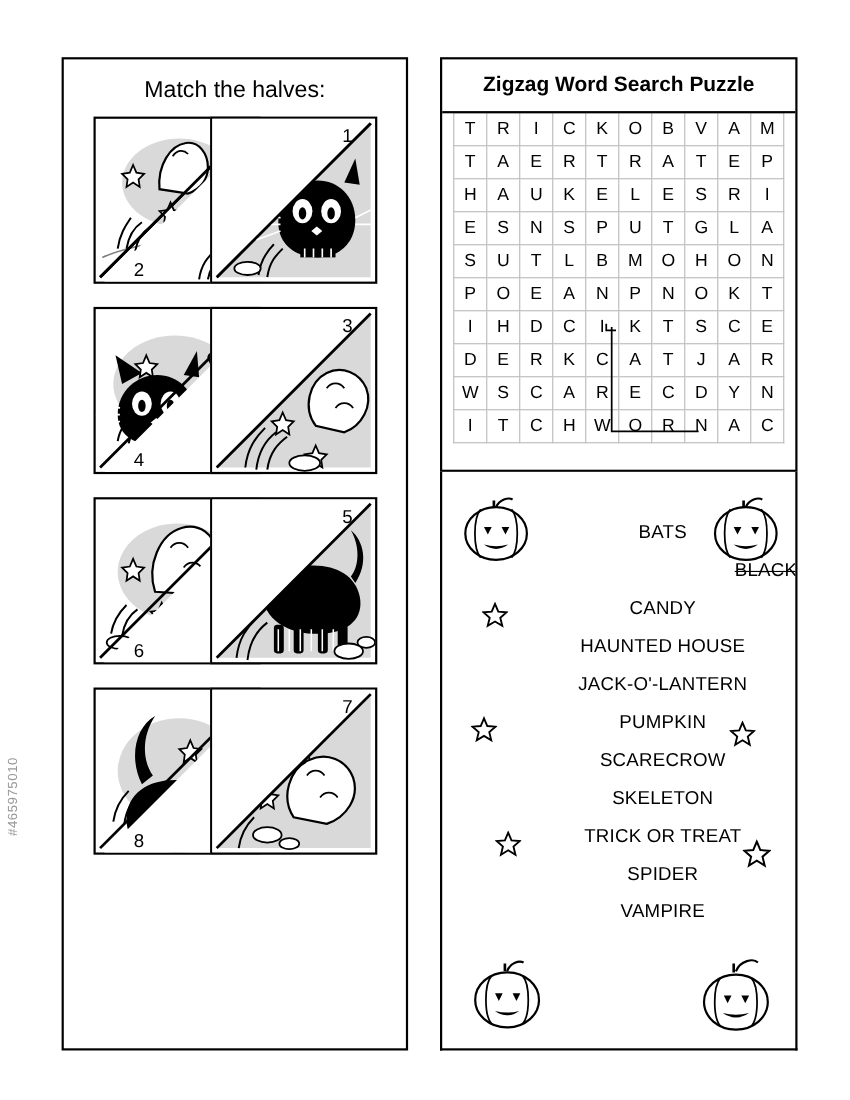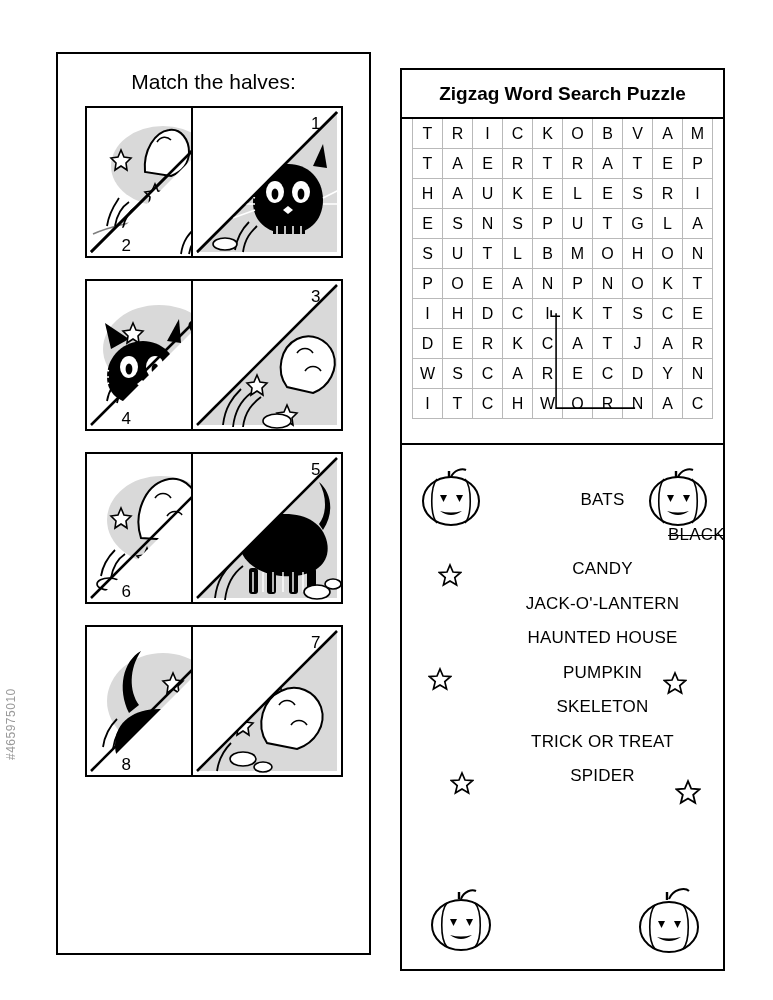--- a/index.html
+++ b/index.html
@@ -83,21 +83,20 @@
     font-size: 17px;
     color: #000;
   }
 
   
   .right-col {
     position: absolute;
     left: 400px;
     top: 52px;
     width: 325px;
-    margin-top: 16px;
   }
   .grid-panel {
     border: 2px solid #000;
     box-sizing: border-box;
     width: 325px;
     height: 377px;
     position: relative;
     background: #fff;
   }
   .grid-title {
@@ -554,21 +553,23 @@
       <path d="M12 2 l3 7 7.5 .6 -5.7 5 1.8 7.4 -6.6 -4 -6.6 4 1.8 -7.4 -5.7 -5 7.5 -.6 z" fill="#fff" stroke="#000" stroke-width="1.7"></path>
     </svg>
     <svg class="deco" style="right:22px; top:334px;" width="26" height="26" viewBox="0 0 24 24">
       <path d="M12 2 l3 7 7.5 .6 -5.7 5 1.8 7.4 -6.6 -4 -6.6 4 1.8 -7.4 -5.7 -5 7.5 -.6 z" fill="#fff" stroke="#000" stroke-width="1.7"></path>
     </svg>
 
     <ul class="words-list" id="words-list">
         <li>BATS</li>
         <li class="found">BLACK CAT</li>
         <li>CANDY</li>
+        <li>HAUNTED HOUSE</li>
         <li>JACK-O'-LANTERN</li>
-        <li>HAUNTED HOUSE</li>
         <li>PUMPKIN</li>
+        <li>SCARECROW</li>
         <li>SKELETON</li>
         <li>TRICK OR TREAT</li>
         <li>SPIDER</li>
+        <li>VAMPIRE</li>
       </ul>
   </div>
 </div>
 
 </body></html>

